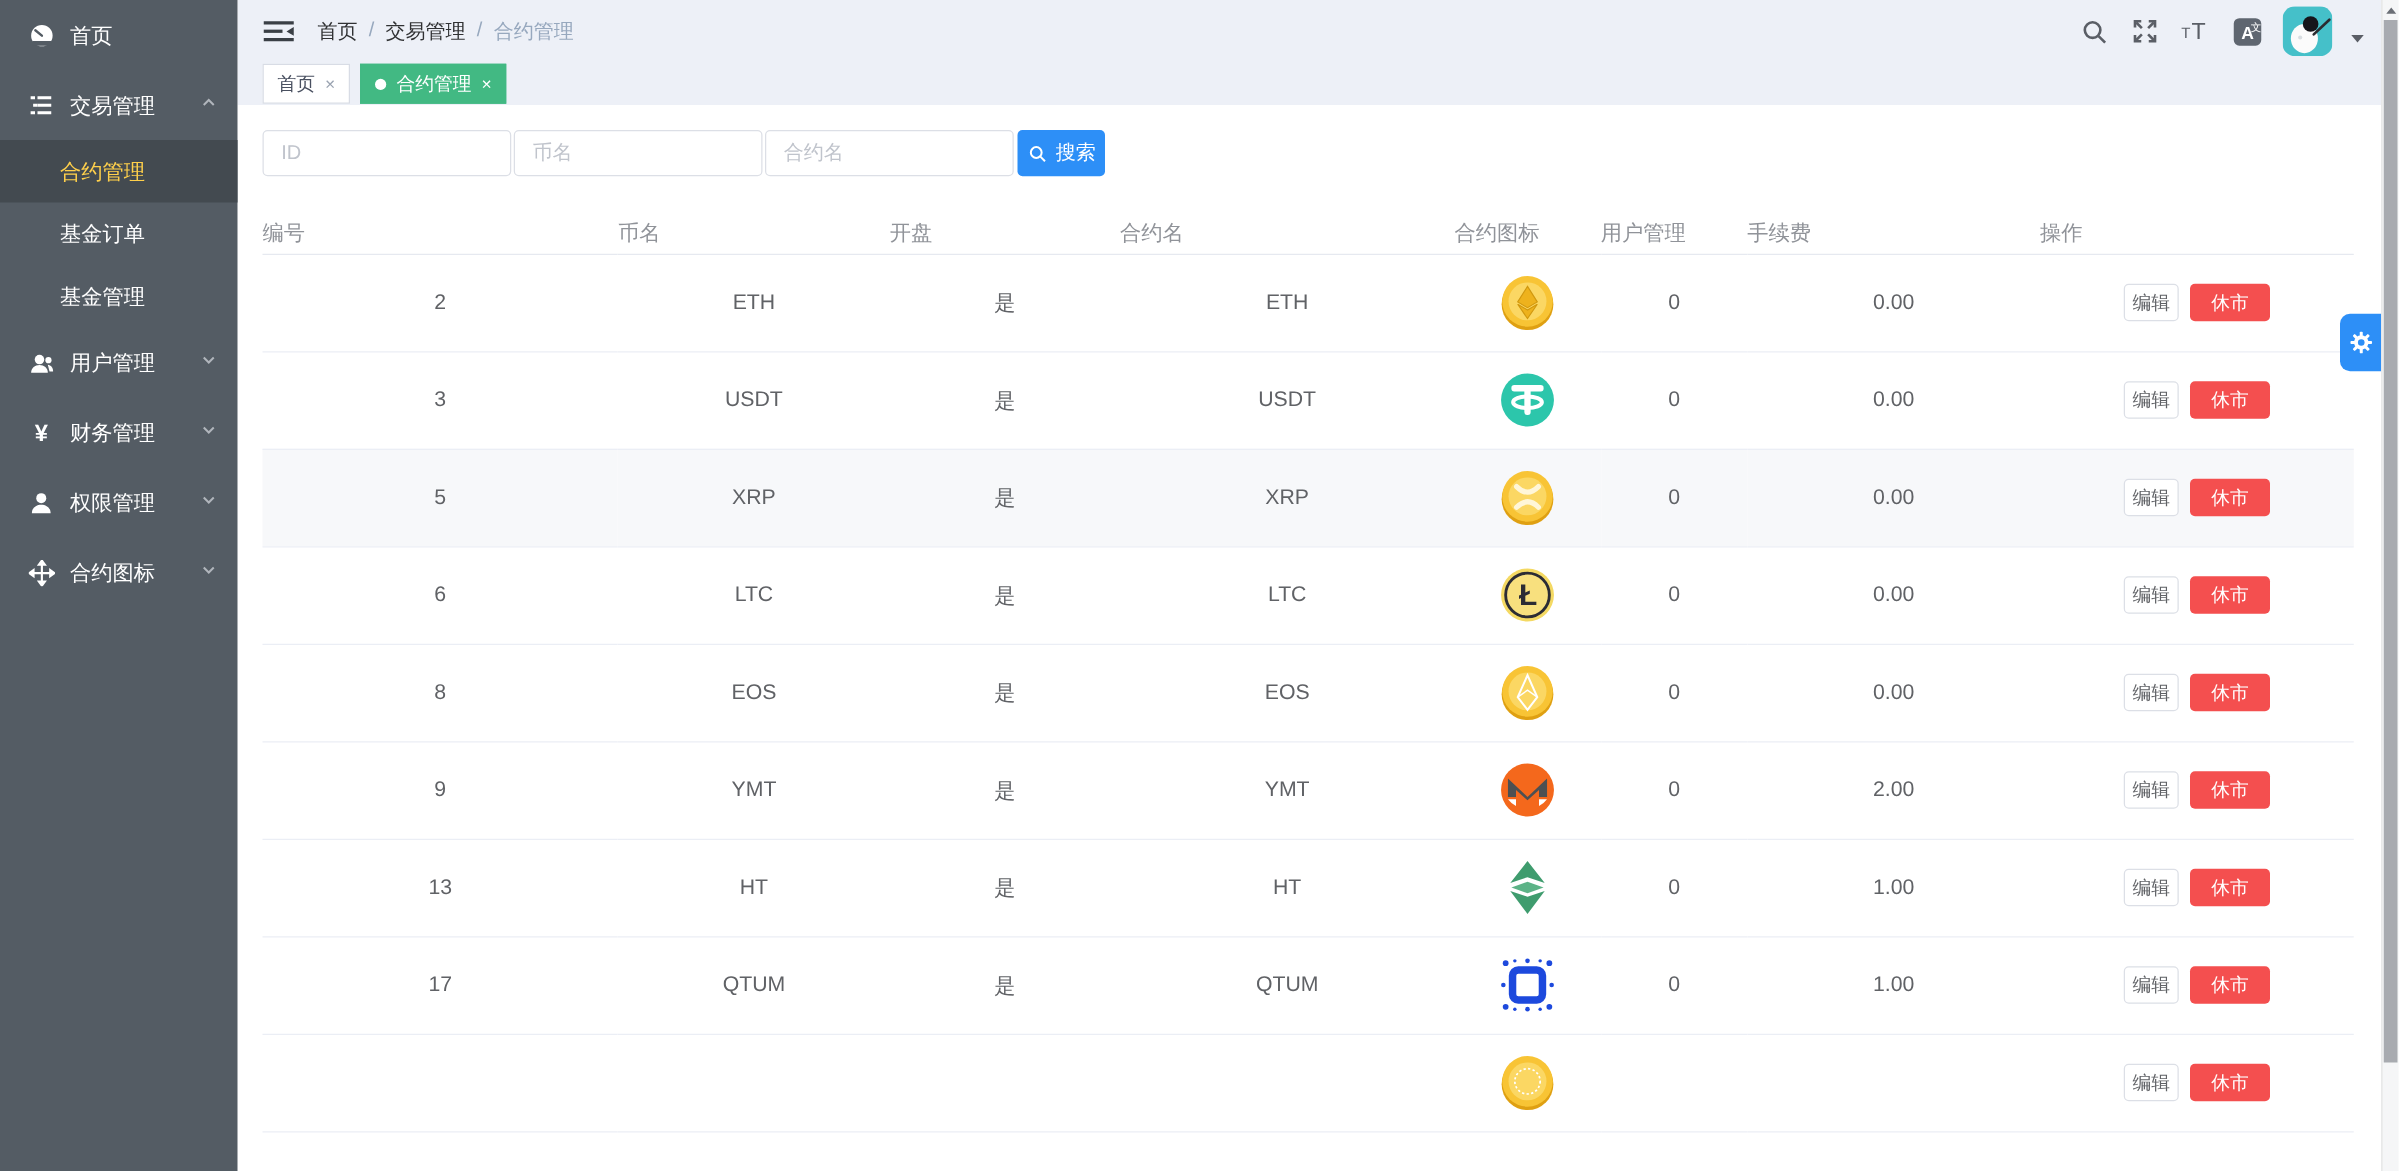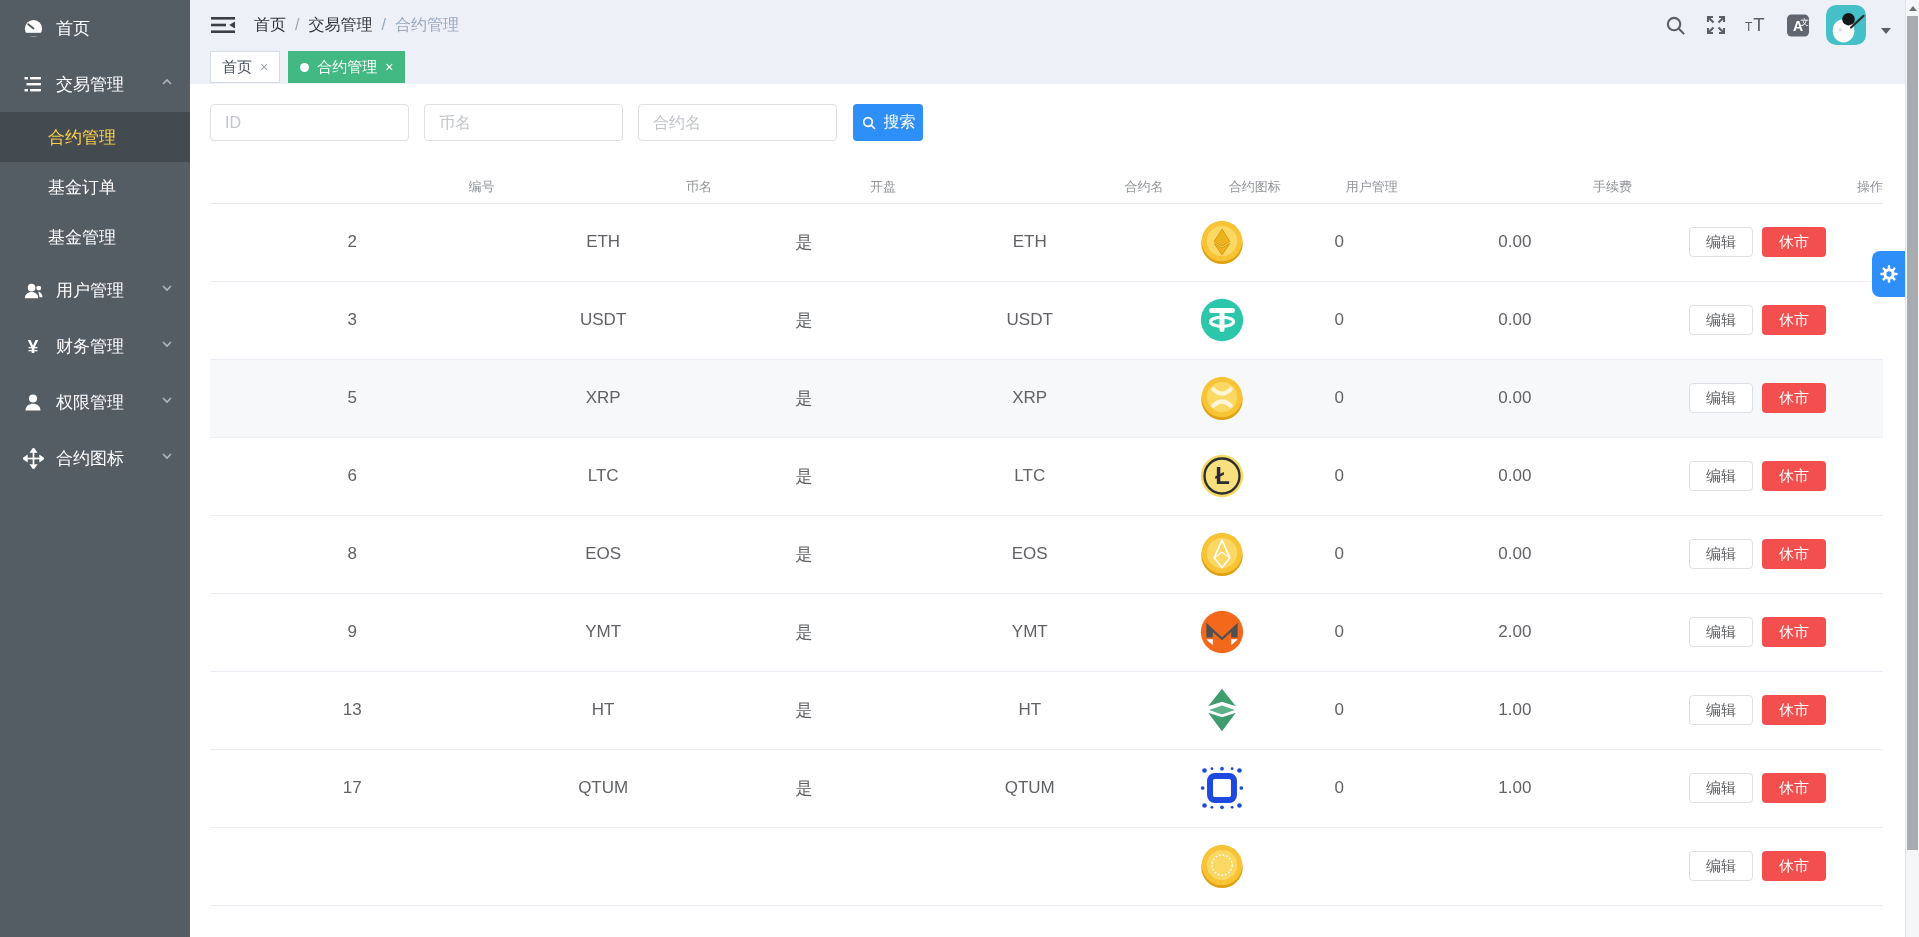--- a/index.html
+++ b/index.html
@@ -31,33 +31,33 @@
   .tab { height:32px; padding:0 11px; display:inline-flex; align-items:center; gap:8px; background:#fff; border:1px solid #d8dce5; color:#495060; font-size:15px; cursor:pointer; }
   .tab .tab-close { font-size:14px; color:#9aa3b1; }
   .tab.active { background:#42b983; border-color:#42b983; color:#fff; }
   .tab.active .tab-close { color:#fff; }
   .tab .dot { width:9px; height:9px; border-radius:50%; background:#fff; }
 
   .content { position:absolute; top:84px; left:0; right:0; bottom:0; background:#fff; overflow:hidden; }
 
   
   .filters { display:flex; align-items:center; margin:20px 0 0 20px; }
-  .filter-input { width:199px; height:37px; border:1px solid #dcdfe6; border-radius:4px; padding:0 14px; font-size:16px; color:#606266; margin-right:15px; outline:none; font-family:"Liberation Sans", sans-serif; }
+  .filter-input { width:199px; height:37px; border:1px solid #dcdfe6; border-radius:4px; padding:0 14px; font-size:16px; color:#606266; margin-right:2px; outline:none; font-family:"Liberation Sans", sans-serif; }
   .filter-input::placeholder { color:#c0c4cc; }
   .search-btn { width:70px; height:37px; margin-left:1px; background:#2d8ff7; color:#fff; border:none; border-radius:4px; font-size:16px; display:flex; align-items:center; justify-content:center; gap:7px; cursor:pointer; font-family:"Liberation Sans", sans-serif; }
 
   
   .table-wrap { margin:30px 22px 0 20px; }
   table { width:100%; border-collapse:collapse; table-layout:fixed; }
-  th { height:32px; font-size:13px; font-weight:400; color:#909399; text-align:right; border-bottom:1px solid #e6e9f0; }
+  th { height:32px; font-size:17px; font-weight:400; color:#909399; text-align:left; border-bottom:1px solid #e6e9f0; }
   td { height:78px; font-size:17px; color:#606266; text-align:center; border-bottom:1px solid #ebeef5; }
   tr.highlight td { background:#f7f8fa; }
   .coin-icon { display:inline-flex; width:46px; height:46px; vertical-align:middle; }
   .coin-icon svg { width:46px; height:46px; }
-  .btn-edit { width:64px; height:30px; background:#fff; border:1px solid #dcdfe6; border-radius:4px; color:#606266; font-size:15px; cursor:pointer; font-family:"Liberation Sans", sans-serif; }
+  .btn-edit { width:44px; height:30px; background:#fff; border:1px solid #dcdfe6; border-radius:4px; color:#606266; font-size:15px; cursor:pointer; font-family:"Liberation Sans", sans-serif; }
   .btn-suspend { width:64px; height:30px; margin-left:9px; background:#f44f4f; border:none; border-radius:4px; color:#fff; font-size:15px; cursor:pointer; font-family:"Liberation Sans", sans-serif; }
 
   
   .gear-btn { position:absolute; right:14px; top:251px; width:33px; height:46px; background:#2d8ff7; border-radius:8px 0 0 8px; display:flex; align-items:center; justify-content:center; cursor:pointer; z-index:9; }
 
   
   .scrollbar { position:absolute; right:0; top:0; bottom:0; width:14px; background:#f5f6f7; border-left:1px solid #e4e4e4; z-index:10; }
   .sb-up { height:16px; display:flex; align-items:center; justify-content:center; cursor:pointer; }
   .sb-up-arrow { width:0; height:0; border-left:4px solid transparent; border-right:4px solid transparent; border-bottom:5px solid #6b6f76; }
   .sb-thumb { position:absolute; left:1px; right:1px; top:16px; height:834px; background:#a8abb0; cursor:pointer; }

